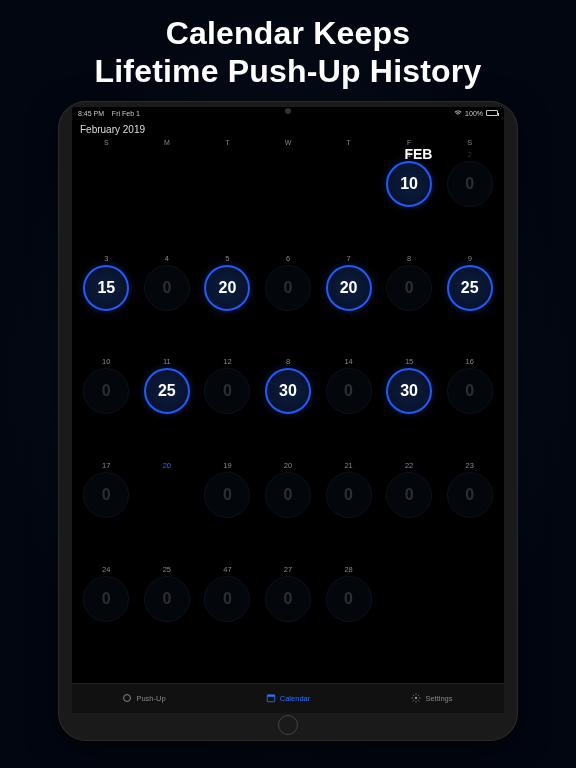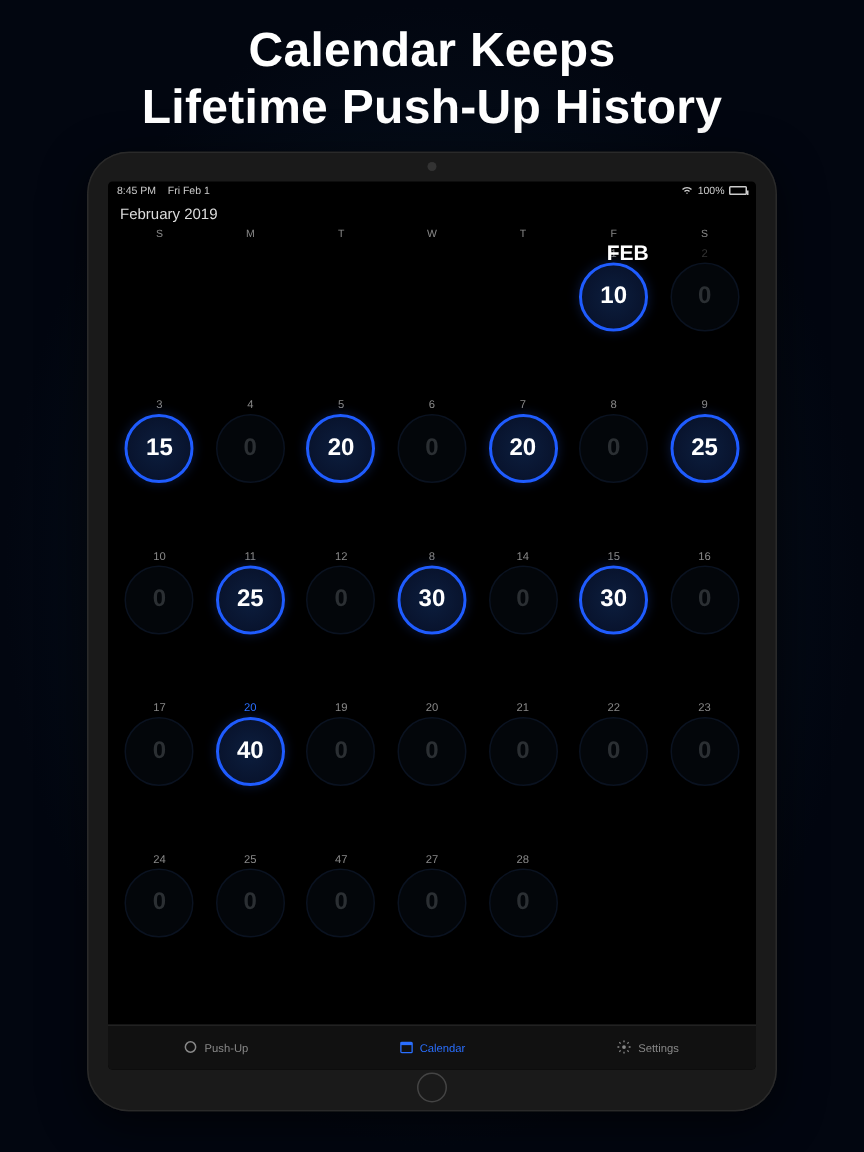--- a/index.html
+++ b/index.html
@@ -20,21 +20,21 @@
     margin-top: 14px;
     margin-bottom: 10px;
     letter-spacing: 0.2px;
   }
   
   .tablet {
     width: 460px;
     height: 640px;
     background: #1a1a1a;
     border-radius: 28px;
-    padding: 14px 14px 28px 14px;
+    padding: 0 14px 28px 14px;
     position: relative;
     box-shadow: 0 0 0 1px #2a2a2a inset, 0 8px 30px rgba(0,0,0,.6);
     display: flex;
     flex-direction: column;
   }
   .camera {
     position: absolute;
     top: 7px;
     left: 50%;
     transform: translateX(-50%);
@@ -284,21 +284,20 @@
           <div class="cell">
             <div class="daynum">16</div>
             <div class="circle zero">0</div>
           </div>
           <div class="cell">
             <div class="daynum">17</div>
             <div class="circle zero">0</div>
           </div>
           <div class="cell">
             <div class="daynum today">20</div>
-            <div class="circle filled">40</div>
           </div>
           <div class="cell">
             <div class="daynum">19</div>
             <div class="circle zero">0</div>
           </div>
           <div class="cell">
             <div class="daynum">20</div>
             <div class="circle zero">0</div>
           </div>
           <div class="cell">

